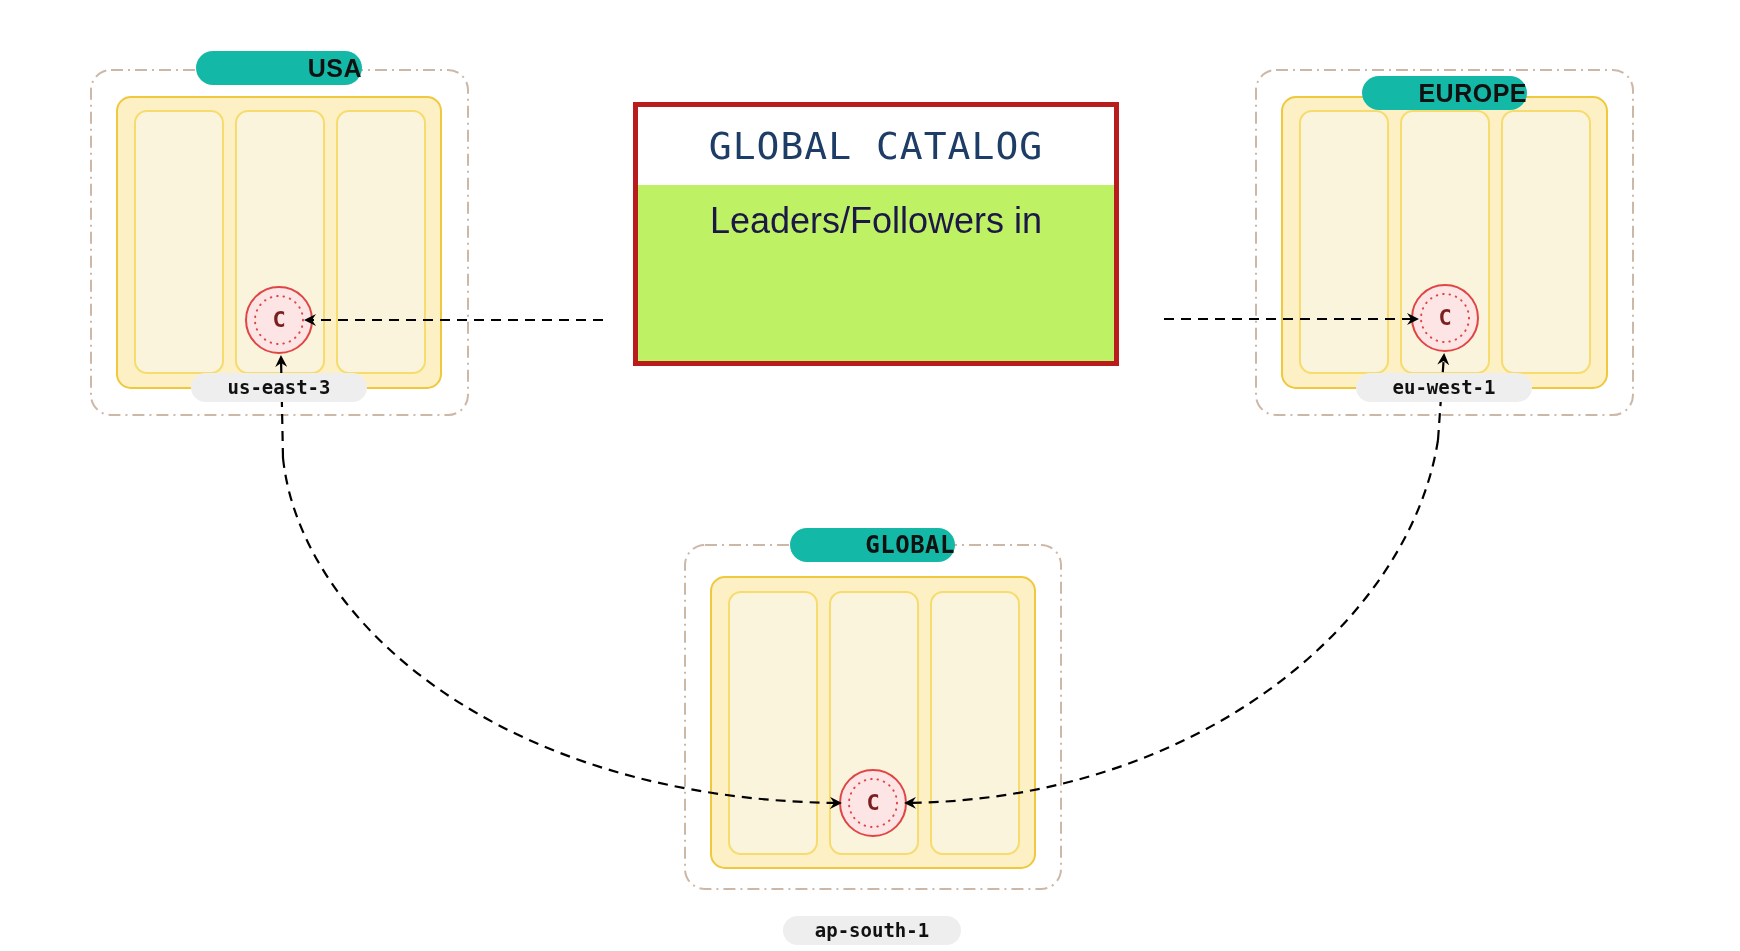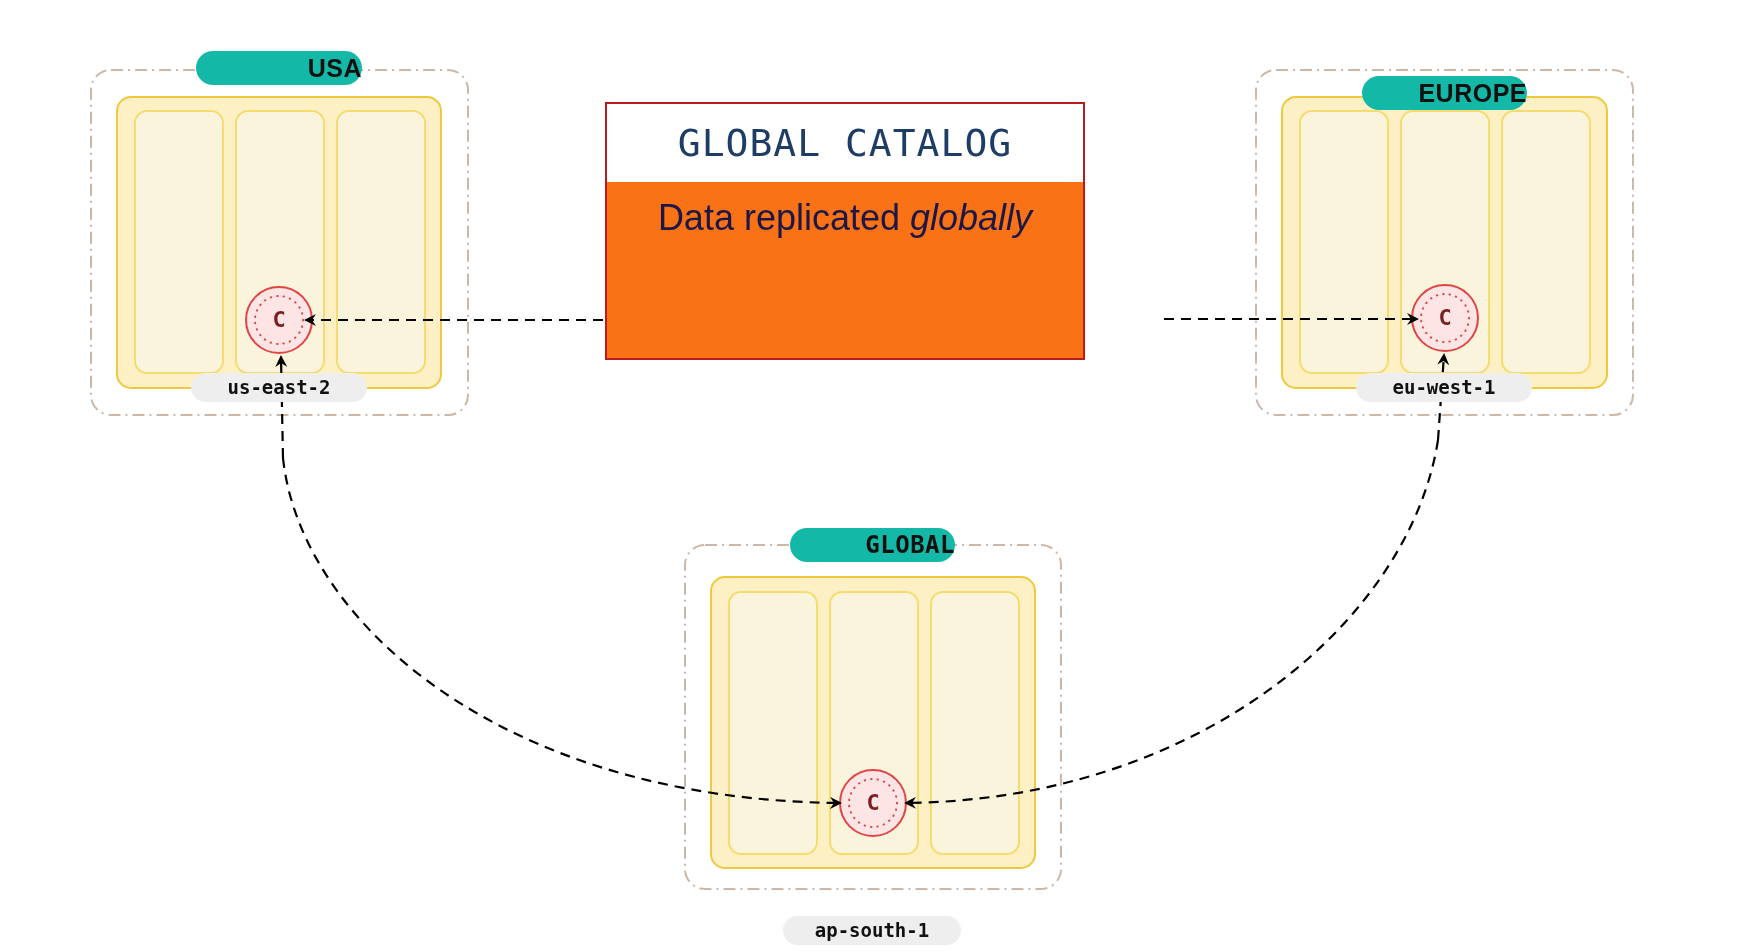--- a/index.html
+++ b/index.html
@@ -2,21 +2,21 @@
 <html><head>
 <meta charset="utf-8">
 <style>
   html, body { margin:0; padding:0; background:#ffffff; }
   body { width:1740px; height:951px; position:relative; overflow:hidden; font-family:"DejaVu Sans", sans-serif; }
   svg.canvas { position:absolute; left:0; top:0; }
   .region-title { position:absolute; background:#14b8a6; border-radius:17px; height:34px; line-height:34px; text-align:right; font-weight:bold; font-size:25px; color:#111; font-family:"Liberation Sans", sans-serif; letter-spacing:0.5px; }
   .region-title.mono { font-family:"DejaVu Sans Mono", monospace; font-size:24px; }
   .zone-label { position:absolute; background:#eeeeee; border-radius:15px; height:29px; line-height:29px; text-align:center; font-family:"DejaVu Sans Mono", monospace; font-weight:bold; font-size:19px; color:#111; }
   .node-c { position:absolute; width:66px; height:66px; line-height:66px; text-align:center; font-family:"DejaVu Sans Mono", monospace; font-weight:bold; font-size:22px; color:#7a1f1f; }
-  .catalog { position:absolute; left:605px; top:102px; width:476px; height:254px; border:2px solid #b91c1c; background:#f97316; }
+  .catalog { position:absolute; left:633px; top:102px; width:476px; height:254px; border:5px solid #b91c1c; background:#bef264; }
   .catalog-head { height:78px; background:#ffffff; text-align:center; line-height:78px; font-family:"DejaVu Sans Mono", monospace; font-size:38px; color:#1d3c66; letter-spacing:1px; }
   .catalog-body { text-align:center; color:#1c1747; font-family:"Liberation Sans", sans-serif; font-size:36px; line-height:56px; padding-top:8px; }
   .catalog-body b { font-family:"DejaVu Sans Mono", monospace; font-weight:bold; font-size:34px; }
   .catalog-body i { font-style:italic; }
 </style>
 </head>
 <body>
 
 <svg class="canvas" width="1740" height="951" viewBox="0 0 1740 951">
   <defs>
@@ -62,26 +62,26 @@
     <path d="M 283 458 L 281 357" marker-end="url(#arrow)"></path>
     <path d="M 1438 440 C 1410 620, 1200 800, 906 803" marker-end="url(#arrow)"></path>
     <path d="M 1438 440 L 1444 355" marker-end="url(#arrow)"></path>
   </g>
 </svg>
 
 <div class="region-title" style="left:196px; top:51px; width:166px;">USA</div>
 <div class="region-title" style="left:1362px; top:34px; width:165px;margin-top:42px;">EUROPE</div>
 <div class="region-title mono" style="left:790px; top:528px; width:165px;">GLOBAL</div>
 
-<div class="zone-label" style="left:191px; top:373px; width:176px;">us-east-2</div>
+<div class="zone-label" style="left:191px; top:373px; width:176px;">us-east-3</div>
 <div class="zone-label" style="left:1356px; top:373px; width:176px;">eu-west-1</div>
 <div class="zone-label" style="left:783px; top:884px; width:178px;margin-top:32px;">ap-south-1</div>
 
 <div class="node-c" style="left:246px; top:287px;">C</div>
 <div class="node-c" style="left:1412px; top:285px;">C</div>
 <div class="node-c" style="left:840px; top:770px;">C</div>
 
 <div class="catalog">
   <div class="catalog-head">GLOBAL CATALOG</div>
   <div class="catalog-body">
-    <div><span>Data replicated </span><i>globally</i></div>
+    <div>Leaders/Followers in</div>
   </div>
 </div>
 
 </body></html>

